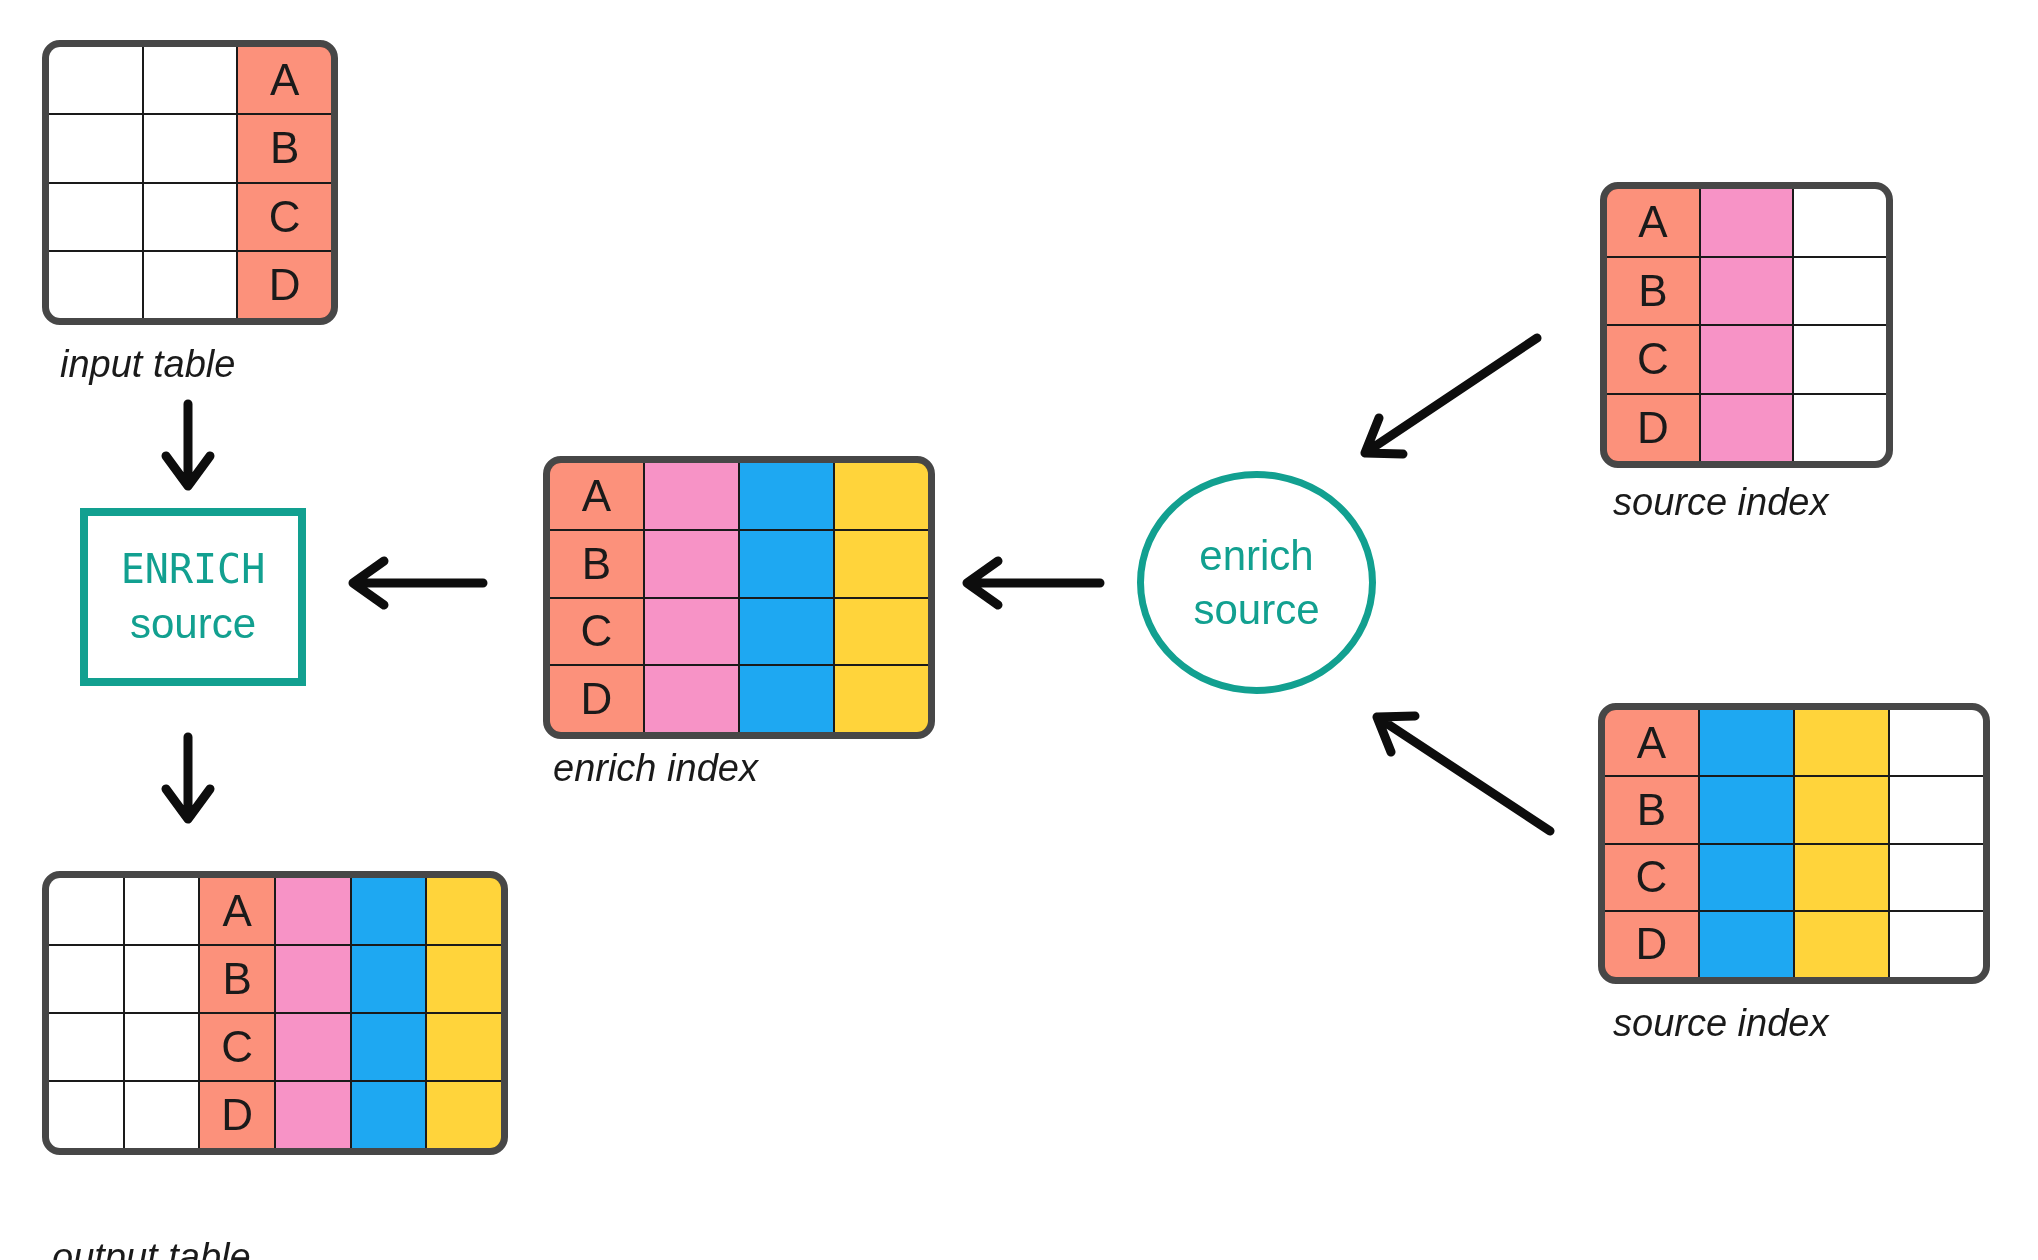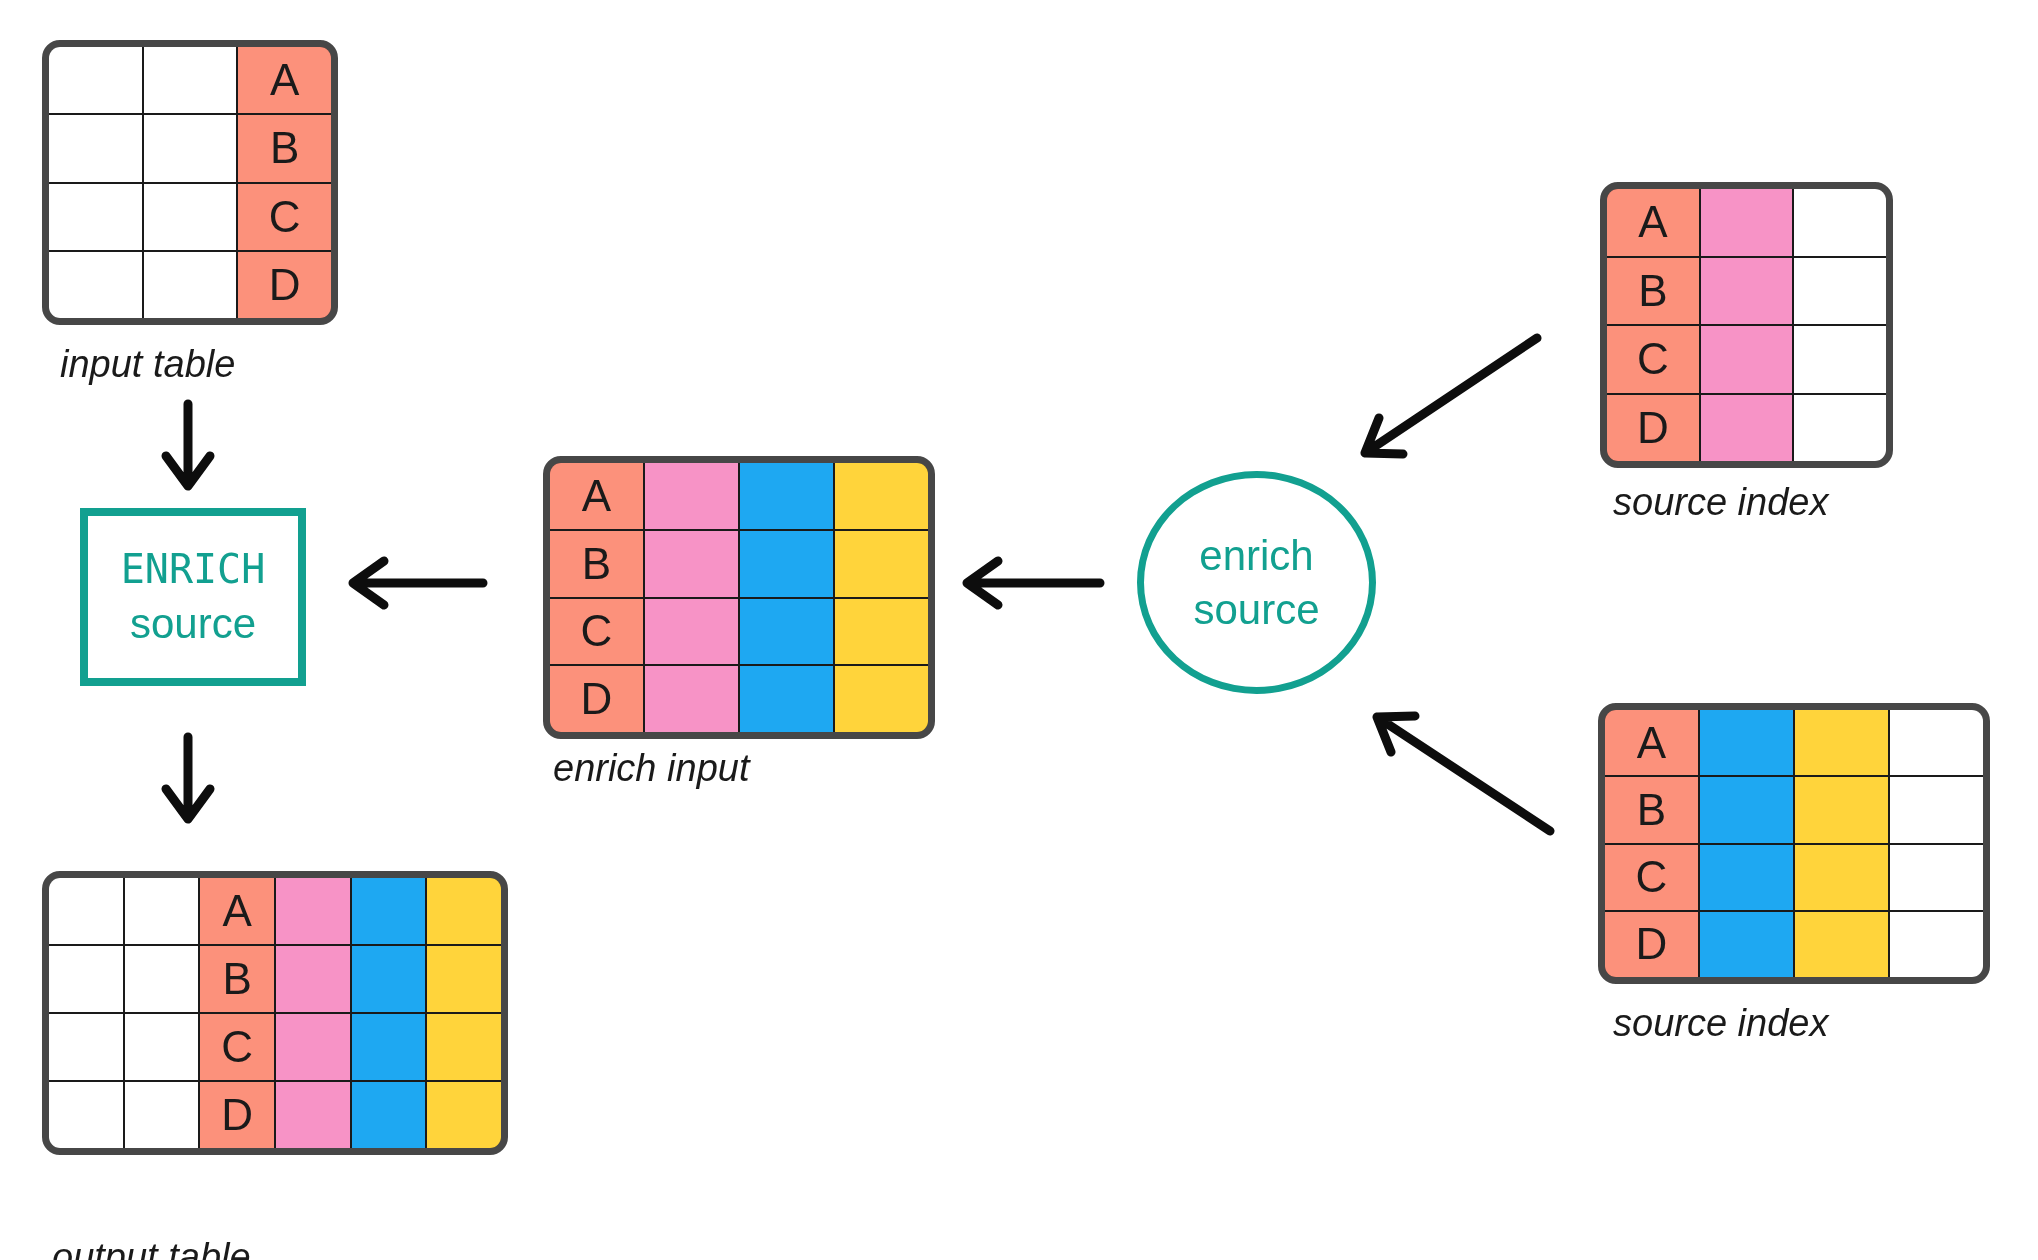--- a/index.html
+++ b/index.html
@@ -122,21 +122,21 @@
       <div class="cell" style="background: rgb(255, 212, 59);"></div>
       <div class="cell" style="background: rgb(252, 145, 123);">C</div>
       <div class="cell" style="background: rgb(247, 147, 198);"></div>
       <div class="cell" style="background: rgb(30, 168, 242);"></div>
       <div class="cell" style="background: rgb(255, 212, 59);"></div>
       <div class="cell" style="background: rgb(252, 145, 123);">D</div>
       <div class="cell" style="background: rgb(247, 147, 198);"></div>
       <div class="cell" style="background: rgb(30, 168, 242);"></div>
       <div class="cell" style="background: rgb(255, 212, 59);"></div>
     </div>
-  <div class="node-label" style="left:553px; top:746px;">enrich input</div>
+  <div class="node-label" style="left:553px; top:746px;">enrich index</div>
 
   <div class="policy" style="left:1137px; top:471px; width:239px; height:223px;">
     <div>enrich</div>
     <div>source</div>
   </div>
 
   <div class="tbl" style="left: 1600px; top: 182px; width: 293px; height: 286px; grid-template-columns: repeat(3, 1fr);">
       <div class="cell" style="background: rgb(252, 145, 123);">A</div>
       <div class="cell" style="background: rgb(247, 147, 198);"></div>
       <div class="cell" style="background: rgb(255, 255, 255);"></div>

